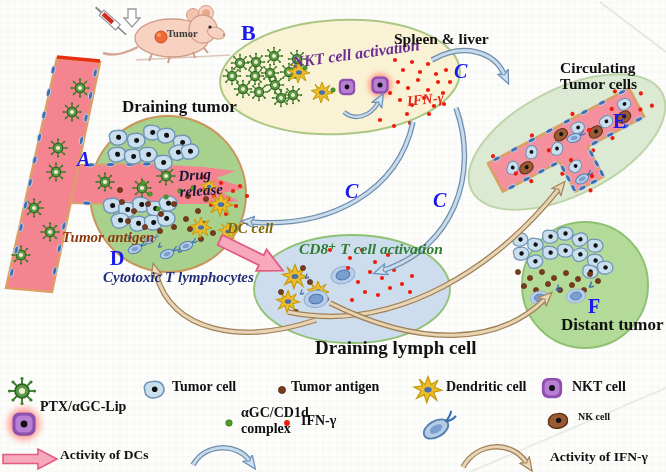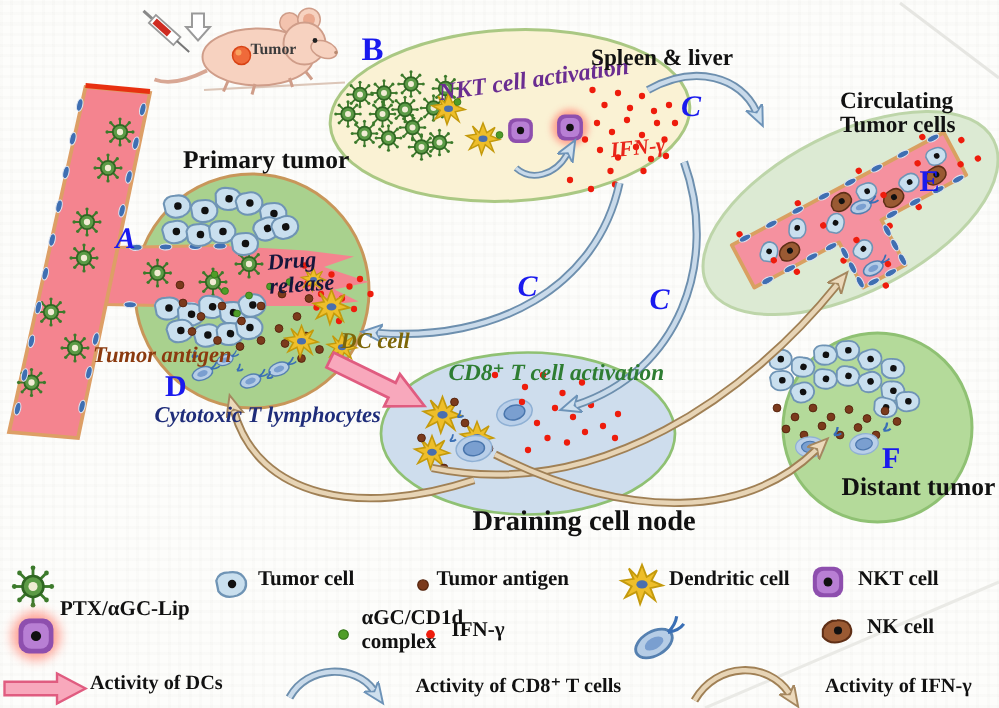--- a/index.html
+++ b/index.html
@@ -505,38 +505,37 @@
 
 <div class="lb mk it" style="left:77px;top:149px;">A</div>
 <div class="lb mk" style="left:241px;top:21px;font-size:22px;">B</div>
 <div class="lb mk it" style="left:345px;top:181px;">C</div>
 <div class="lb mk it" style="left:433px;top:190px;">C</div>
 <div class="lb mk it" style="left:454px;top:61px;">C</div>
 <div class="lb mk" style="left:110px;top:248px;">D</div>
 <div class="lb mk" style="left:613px;top:111px;">E</div>
 <div class="lb mk" style="left:588px;top:296px;">F</div>
 
-<div class="lb" style="left:122px;top:98px;font-size:17px;">Primary tumor</div>
+<div class="lb" style="left:122px;top:98px;font-size:17px;">Draining tumor</div>
 <div class="lb it wrap" style="left:179px;top:167px;width:54px;font-size:15px;color:#16163c;transform:rotate(-4deg);">Drug release</div>
 <div class="lb it" style="left:62px;top:230px;font-size:15px;color:#8b3a0f;">Tumor antigen</div>
 <div class="lb it" style="left:70px;top:270px;font-size:15px;color:#1f2d7a;margin-left:33px;">Cytotoxic T lymphocytes</div>
 <div class="lb it" style="left:227px;top:221px;font-size:15px;color:#7d6608;">DC cell</div>
 <div class="lb it" style="left:292px;top:46px;font-size:16px;color:#6a2d91;transform:rotate(-8deg);">NKT cell activation</div>
 <div class="lb" style="left:394px;top:31px;font-size:15.5px;">Spleen &amp; liver</div>
 <div class="lb it" style="left:407px;top:92px;font-size:14.5px;color:#e8251a;transform:rotate(-6deg);">IFN-γ</div>
 <div class="lb wrap" style="left:560px;top:60px;width:92px;font-size:15.5px;line-height:16px;font-family:Liberation Serif, serif;">Circulating Tumor cells</div>
 <div class="lb it" style="left:299px;top:241px;font-size:15.5px;color:#2e7d32;">CD8⁺ T cell activation</div>
-<div class="lb" style="left:315px;top:338px;font-size:19px;">Draining cell node</div>
+<div class="lb" style="left:315px;top:338px;font-size:19px;">Draining lymph cell</div>
 <div class="lb" style="left:561px;top:316px;font-size:17px;">Distant tumor</div>
 
 <div class="lb" style="left:40px;top:380px;font-size:14px;margin-top:20px;">PTX/αGC-Lip</div>
 <div class="lb" style="left:172px;top:380px;font-size:14px;">Tumor cell</div>
 <div class="lb" style="left:291px;top:380px;font-size:14px;">Tumor antigen</div>
 <div class="lb" style="left:446px;top:380px;font-size:14px;">Dendritic cell</div>
 <div class="lb" style="left:572px;top:380px;font-size:14px;">NKT cell</div>
 <div class="lb wrap" style="left:241px;top:405px;width:92px;font-size:14px;line-height:16px;">αGC/CD1d complex</div>
 <div class="lb" style="left:301px;top:414px;font-size:14px;">IFN-γ</div>
-<div class="lb" style="left:578px;top:412px;font-size:14px;">NK cell</div>
+<div class="lb" style="left:578px;top:412px;font-size:10px;">NK cell</div>
 <div class="lb" style="left:60px;top:448px;font-size:13.5px;">Activity of DCs</div>
-<div class="lb" style="left:277px;top:450px;font-size:13.5px;">Activity of CD8⁺ T cells</div>
 <div class="lb" style="left:550px;top:450px;font-size:13.5px;">Activity of IFN-γ</div>
 
 </div>
 
 </body></html>

